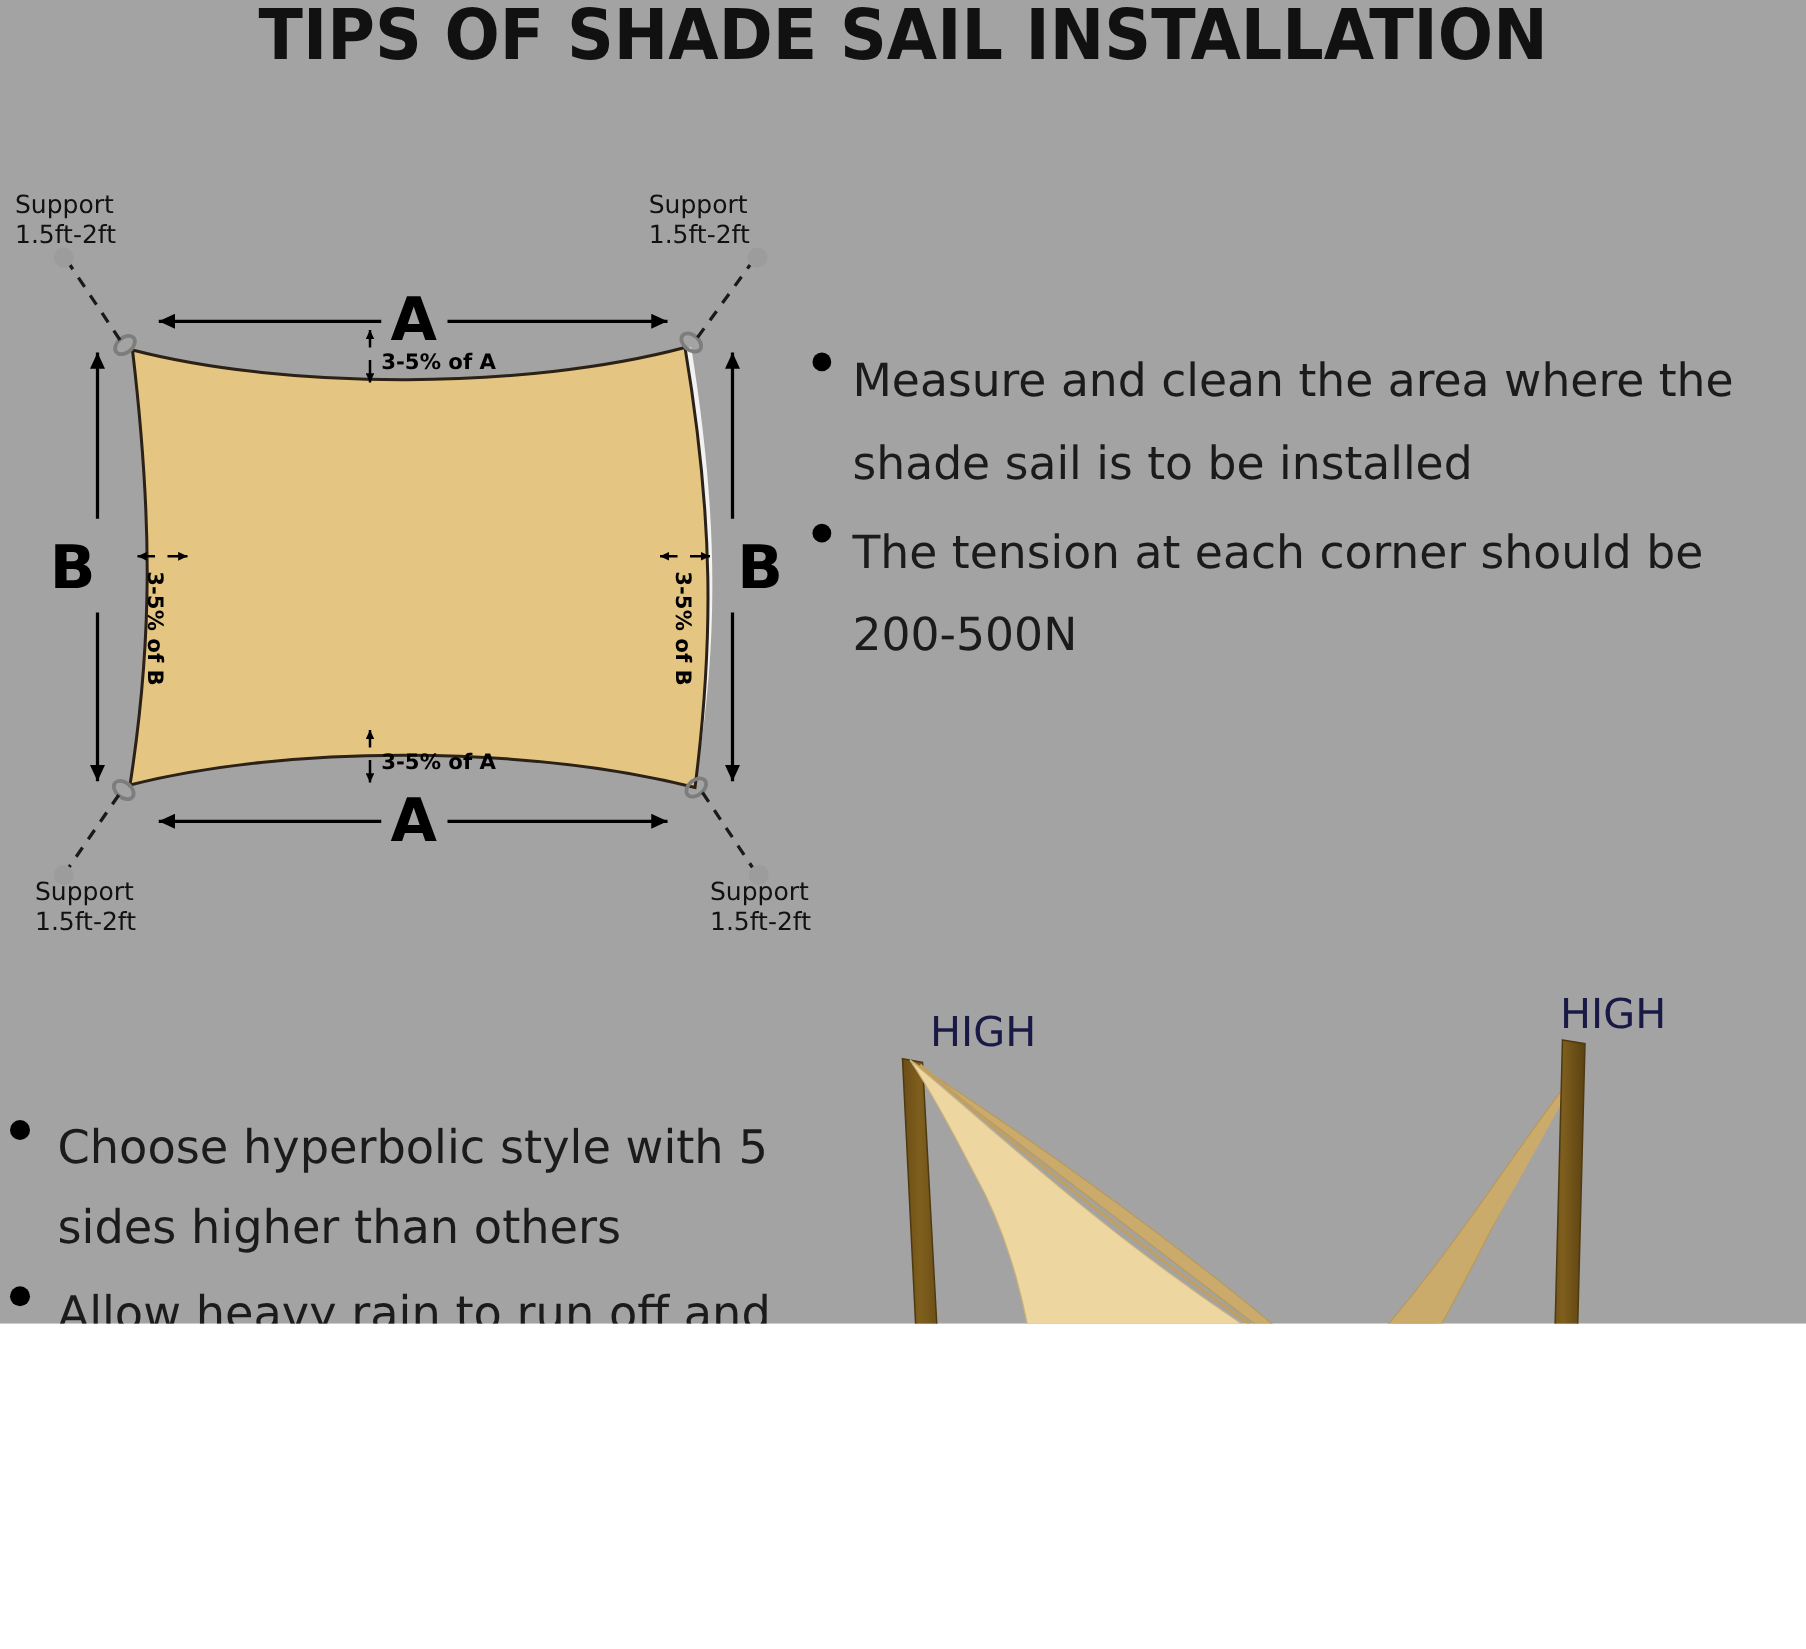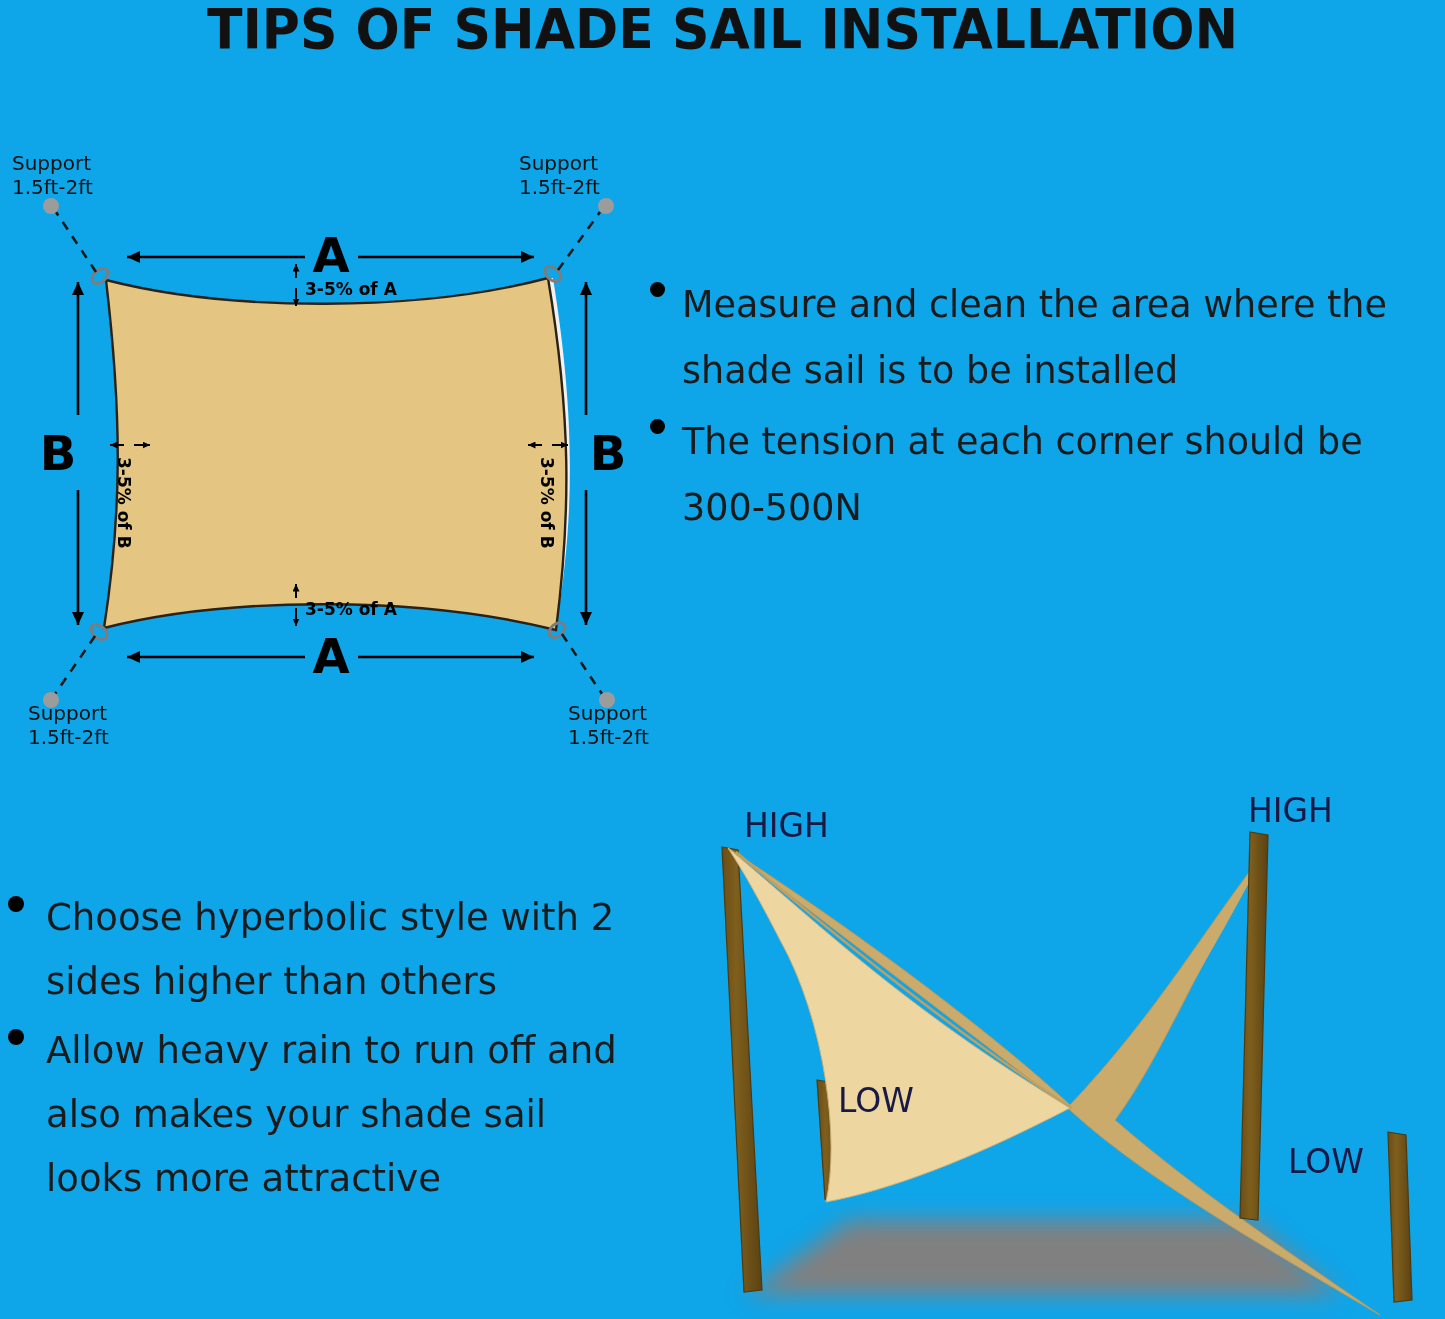--- a/index.html
+++ b/index.html
@@ -8,22 +8,22 @@
     padding: 0;
     background: #ffffff;
   }
   body {
     font-family: "DejaVu Sans", "Liberation Sans", sans-serif;
     color: #000000;
   }
   #page {
     position: relative;
     width: 1445px;
-    height: 1319px;
-    background: #0ea5e9;
+    height: 1059px;
+    background: #a3a3a3;
     overflow: hidden;
   }
 
   
   #title {
     position: absolute;
     left: 0;
     top: 0;
     width: 1445px;
     height: 58px;
@@ -231,27 +231,27 @@
       <text class="svg-pct" x="541" y="297" transform="rotate(90 541 297)">3-5% of B</text>
 
     </svg>
   </div>
 
   <ul class="bullet-list" id="tips-list">
     <li>
       <span class="bullet-text">Measure and clean the area where the shade sail is to be installed</span>
     </li>
     <li>
-      <span class="bullet-text">The tension at each corner should be 300-500N</span>
+      <span class="bullet-text">The tension at each corner should be 200-500N</span>
     </li>
   </ul>
 
   <ul class="bullet-list" id="hyper-list">
     <li>
-      <span class="bullet-text">Choose hyperbolic style with 2 sides higher than others</span>
+      <span class="bullet-text">Choose hyperbolic style with 5 sides higher than others</span>
     </li>
     <li>
       <span class="bullet-text">Allow heavy rain to run off and also makes your shade sail looks more attractive</span>
     </li>
   </ul>
 
   <div class="panel" style="left:640px; top:790px; width:805px; height:529px;">
     <svg width="805" height="529" viewBox="0 0 805 529">
 
       <defs>

